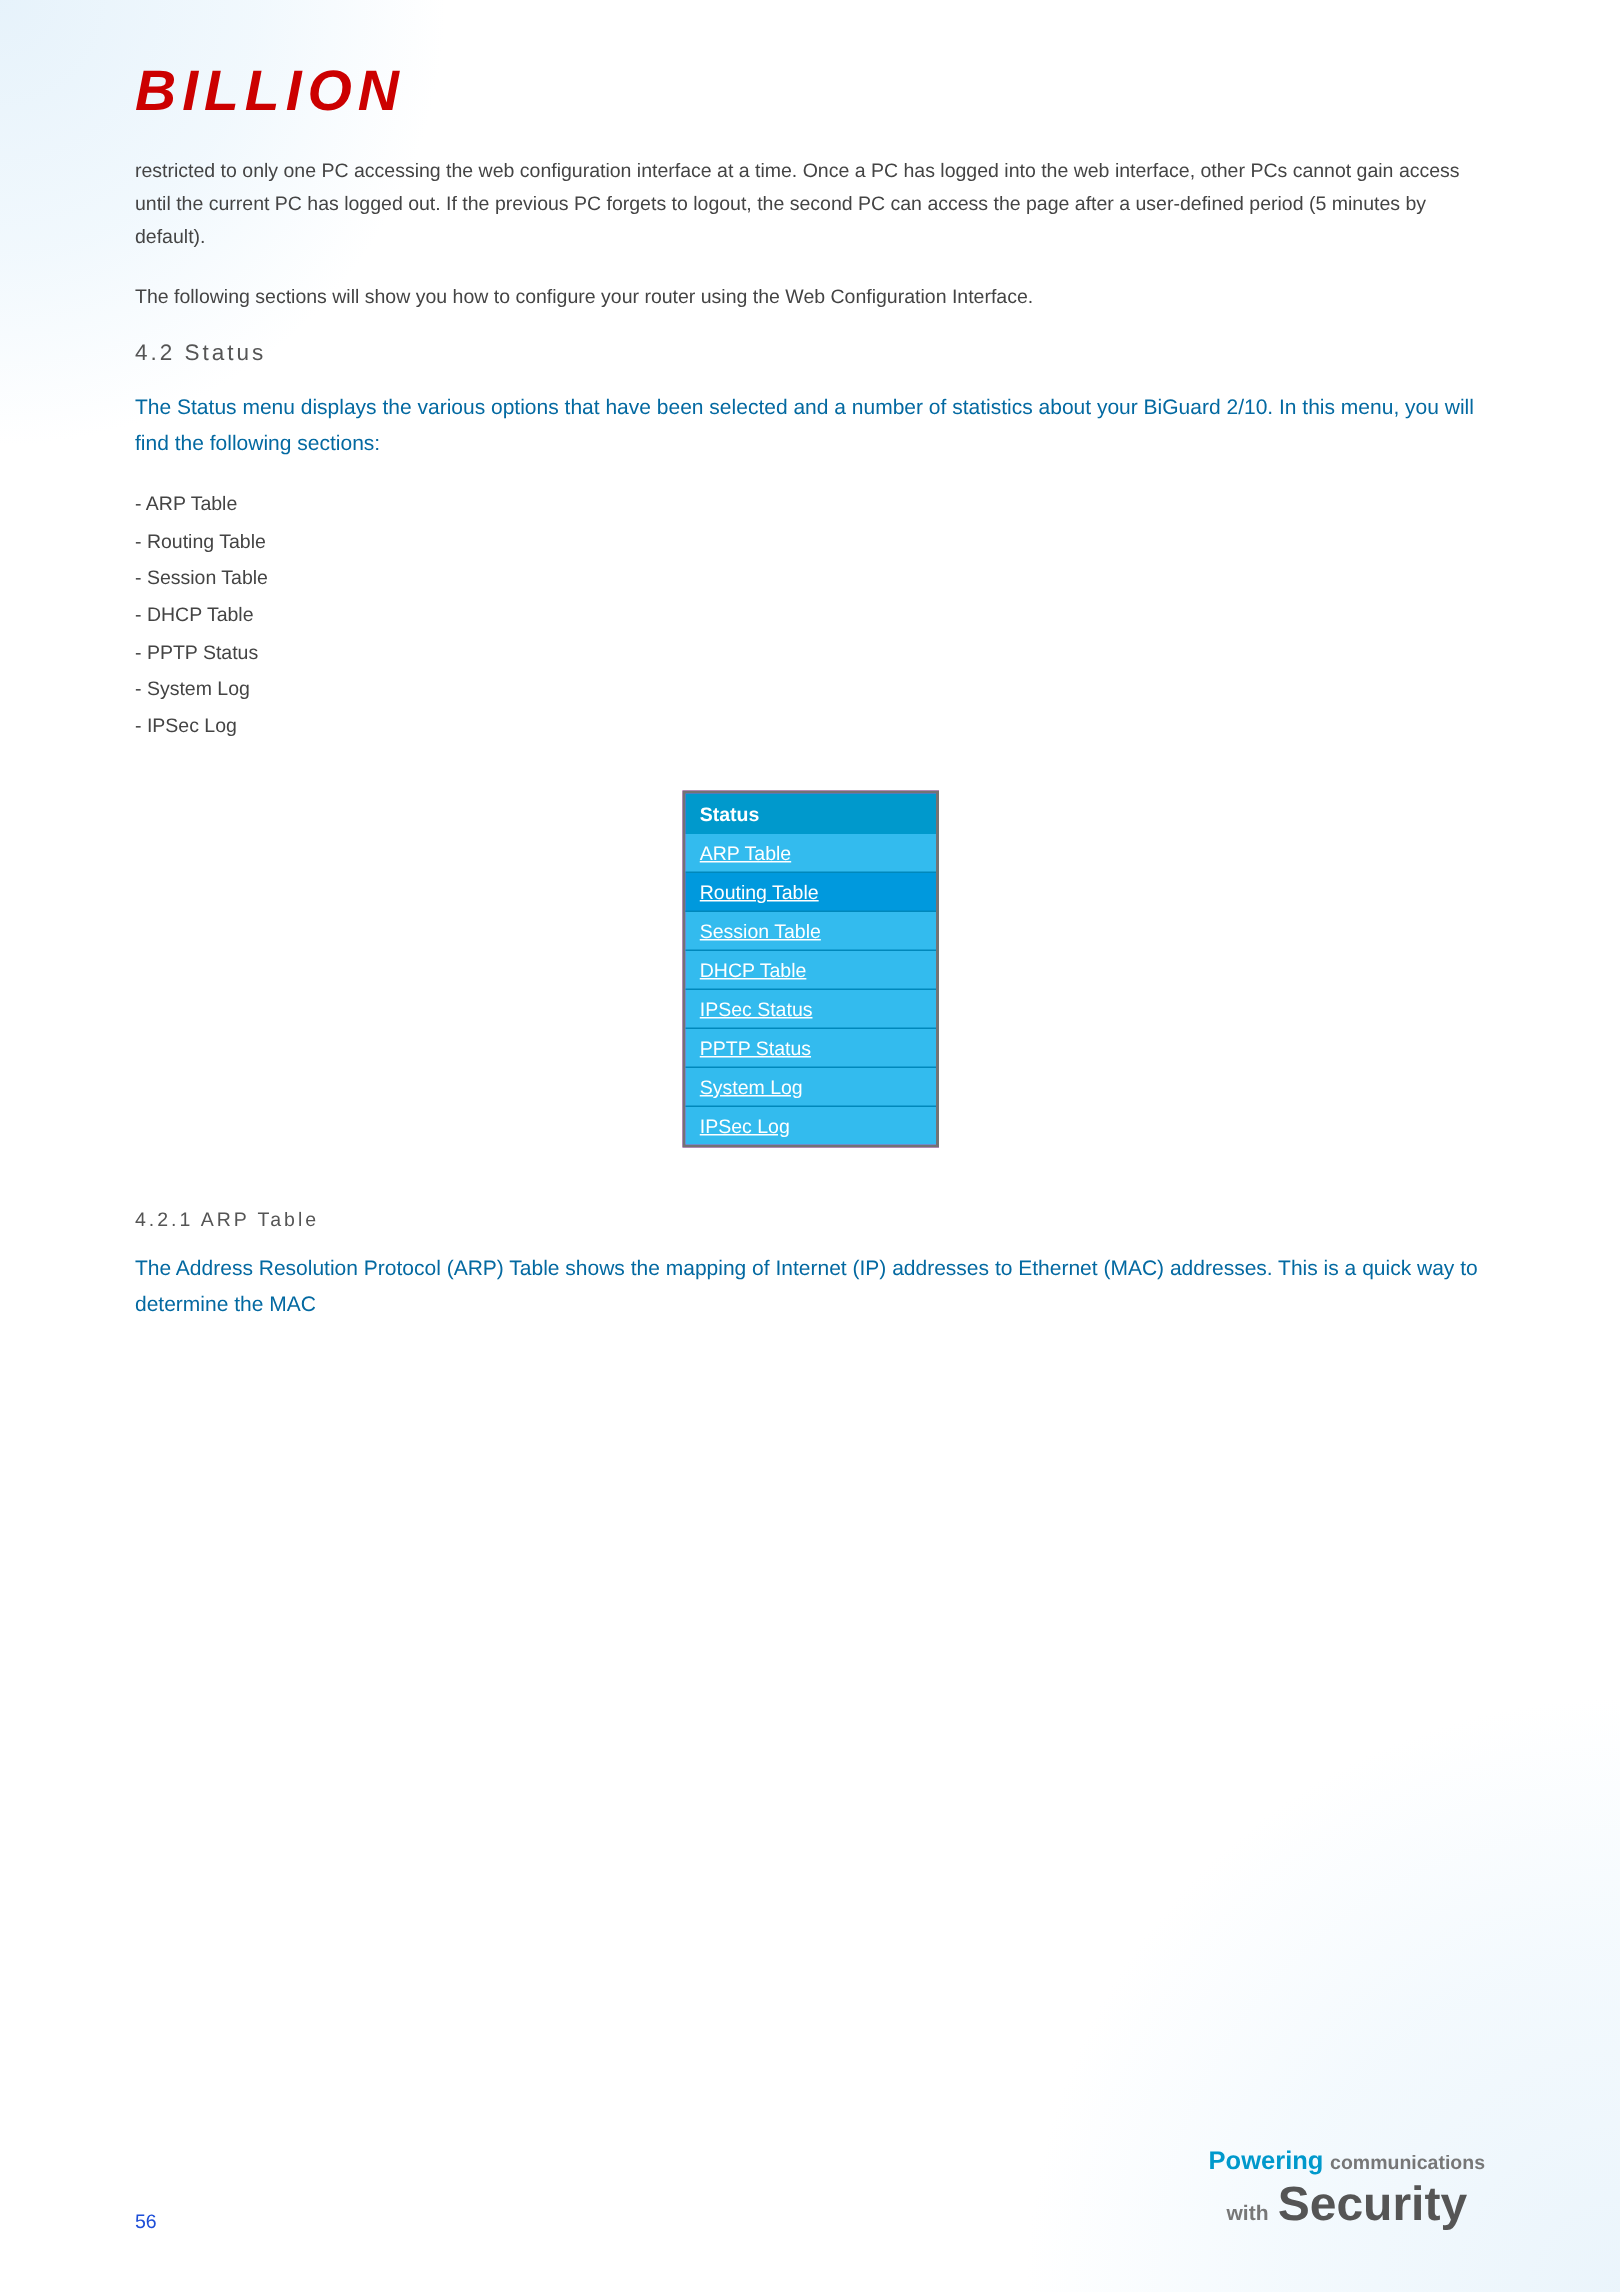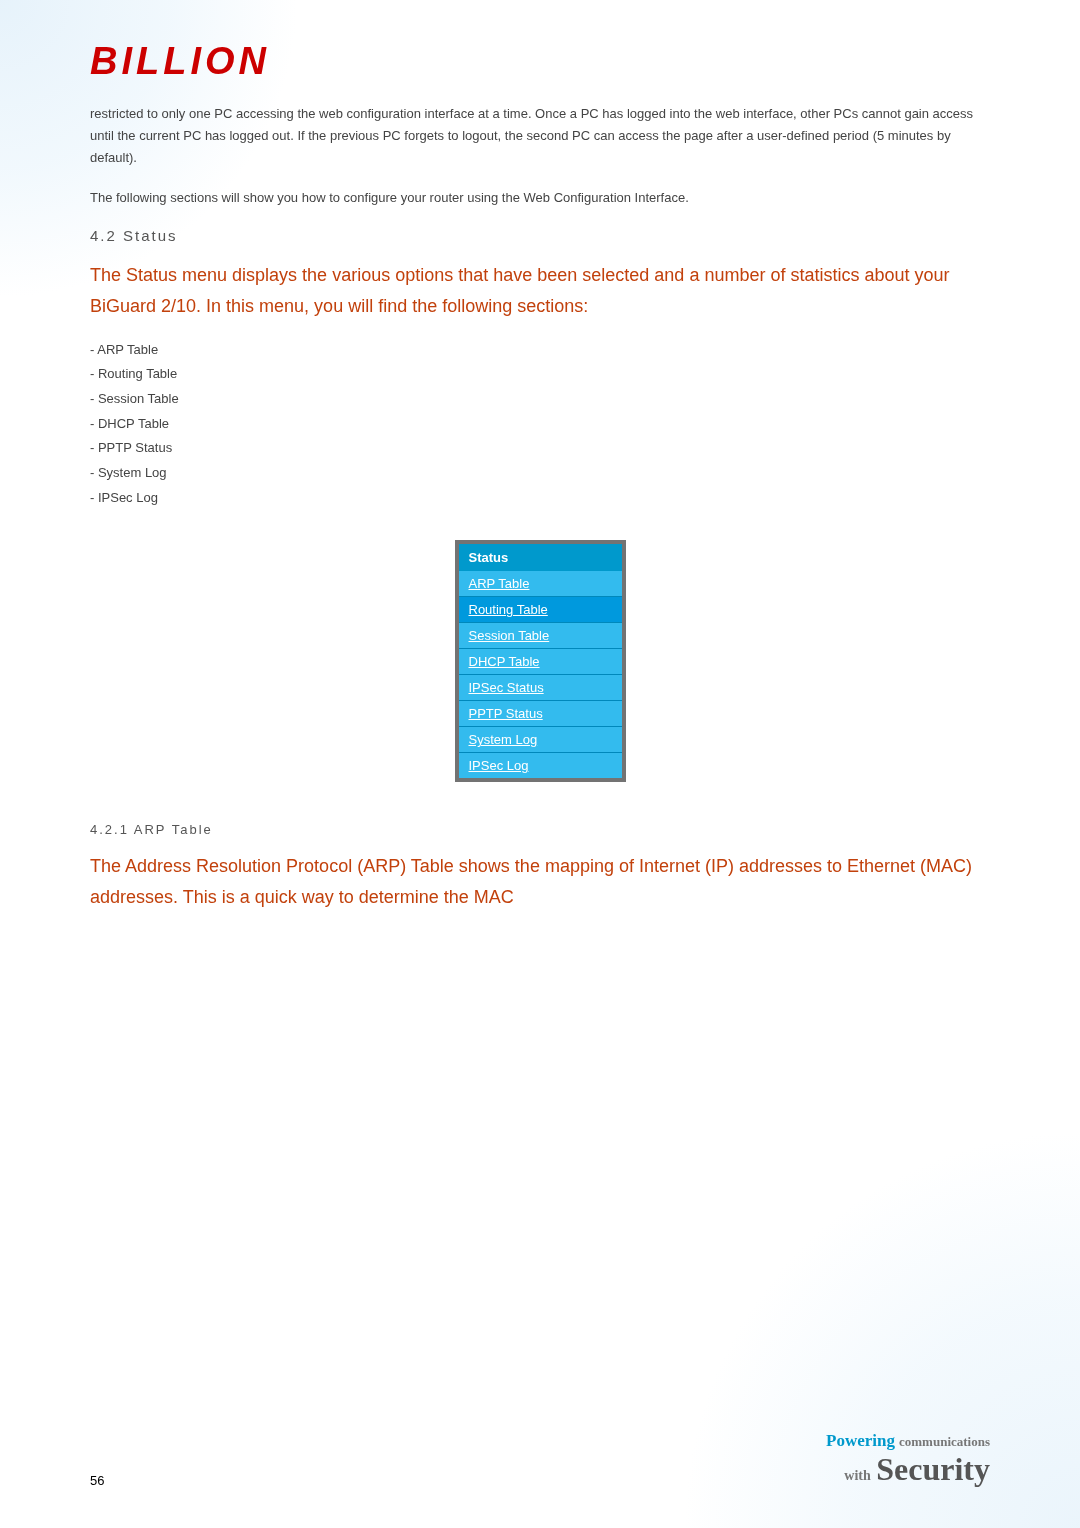--- a/index.html
+++ b/index.html
@@ -89,23 +89,23 @@
       font-size: 15px;
       font-weight: normal;
       color: #555;
       letter-spacing: 2px;
       margin-bottom: 16px;
       margin-top: 10px;
     }
 
     
     .body-text {
-      font-size: 18px;
+      font-size: 14px;
       line-height: 1.7;
-      color: #c2410c;
+      color: #0369a1;
       margin-bottom: 16px;
     }
 
     
     .menu-list {
       list-style: none;
       margin-bottom: 18px;
     }
 
     .menu-list li {
@@ -116,21 +116,21 @@
 
     
     .status-menu-container {
       display: flex;
       justify-content: center;
       margin: 30px 0 40px 0;
     }
 
     .status-menu {
       width: 171px;
-      border: 4px solid #737373;
+      border: 2px solid #737373;
       background: #d946ef;
     }
 
     .status-menu-header {
       background: #0099cc;
       color: #fff;
       font-size: 13px;
       padding: 6px 10px;
       font-weight: bold;
     }
@@ -170,26 +170,25 @@
       left: 0;
       right: 0;
       display: flex;
       justify-content: space-between;
       align-items: flex-end;
       padding: 0 90px;
     }
 
     .page-number {
       font-size: 13px;
-      color: #000000;
+      color: #1d4ed8;
     }
 
     .footer-brand {
-      text-align: right;
-      font-family: Liberation Serif, serif;
+      text-align: center;
     }
 
     .footer-brand .powering {
       font-size: 16px;
       color: #555;
     }
 
     .footer-brand .powering span {
       font-weight: bold;
       color: #0099cc;

